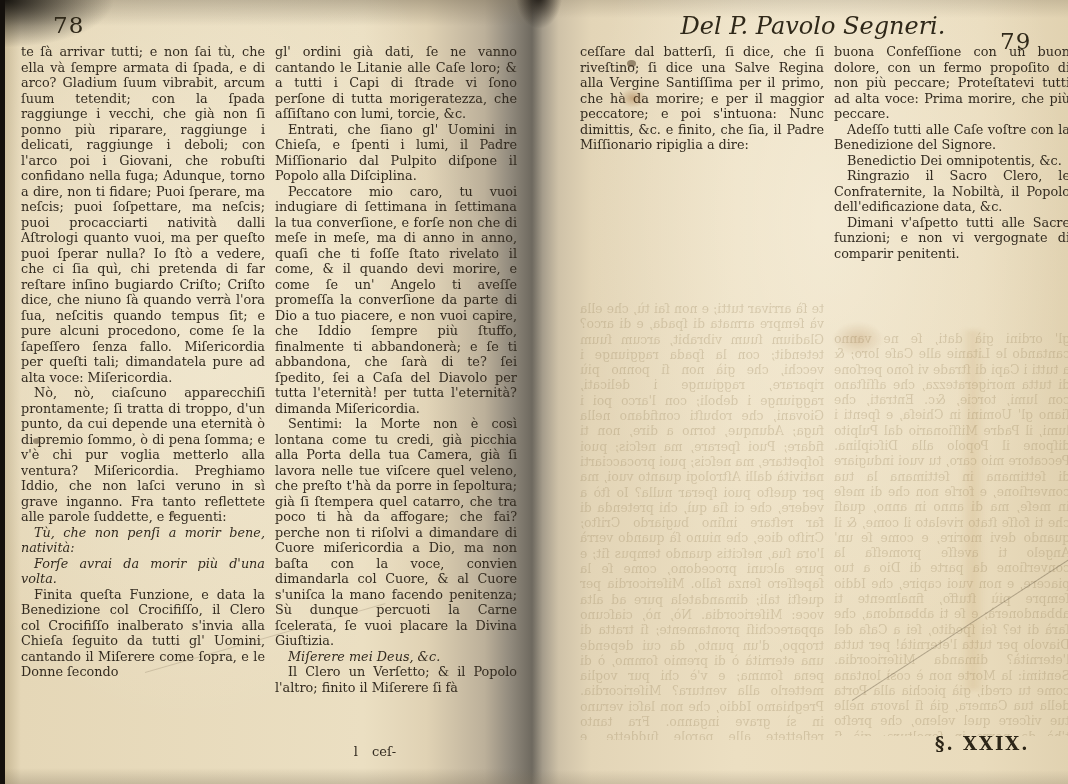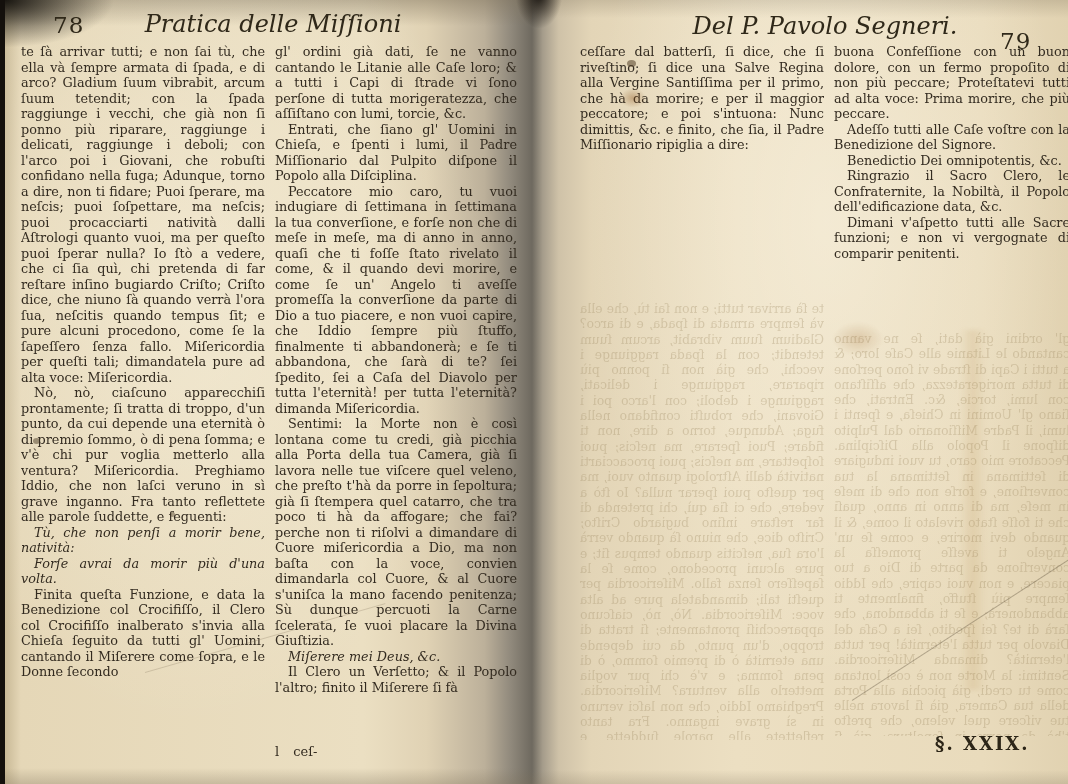--- a/index.html
+++ b/index.html
@@ -50,21 +50,21 @@
   }
   .col p{margin:0;}
   .col p.indent{text-indent:13px;}
   .col p.italic{font-style:italic;}
   .pl-col1{left:16px;width:244px;}
   .pl-col2{left:270px;width:242px;}
   .pr-col1{left:48px;width:244px;}
   .pr-col2{left:302px;width:236px;}
   .catchline{
     position:absolute;top:744px;left:270px;width:242px;
-    font-size:13px;color:#332b20;text-align:left;padding-right:42px;box-sizing:border-box;
+    font-size:13px;color:#332b20;text-align:center;padding-right:42px;box-sizing:border-box;
   }
   .catchline .sig{margin-right:14px;}
   .section-mark{
     position:absolute;top:733px;left:403px;font-size:18px;font-weight:bold;
     letter-spacing:2px;color:#2c2517;
   }
   .bleed{
     position:absolute;overflow:hidden;
     font-size:12.3px;line-height:15.3px;text-align:justify;
     color:#9a865f;opacity:.30;filter:blur(.7px);
@@ -92,21 +92,20 @@
 </head>
 <body>
 
 <div class="spread">
 
   <div class="page page-left">
     <div class="corner-shadow"></div>
 
     <div class="running-head">
       <span class="pagenum" style="left:48px;top:4px;">78</span>
-      <span class="running-title" style="left:118px;width:300px;top:2px;">Pratica delle Miſſioni</span>
     </div>
 
     <div class="col pl-col1">
         <p class="">te ſà arrivar tutti; e non ſai tù, che ella và ſempre armata di ſpada, e di arco? Gladium ſuum vibrabit, arcum ſuum tetendit; con la ſpada raggiunge i vecchi, che già non ſi ponno più riparare, raggiunge i delicati, raggiunge i deboli; con l'arco poi i Giovani, che robuſti confidano nella fuga; Adunque, torno a dire, non ti fidare; Puoi ſperare, ma neſcis; puoi ſoſpettare, ma neſcis; puoi procacciarti natività dalli Aſtrologi quanto vuoi, ma per queſto puoi ſperar nulla? Io ſtò a vedere, che ci ſia quì, chi pretenda di far reſtare inſino bugiardo Criſto; Criſto dice, che niuno ſà quando verrà l'ora ſua, neſcitis quando tempus ſit; e pure alcuni procedono, come ſe la ſapeſſero ſenza fallo. Miſericordia per queſti tali; dimandatela pure ad alta voce: Miſericordia.</p>
         <p class="indent">Nò, nò, ciaſcuno apparecchiſi prontamente; ſi tratta di troppo, d'un punto, da cui depende una eternità ò di premio ſommo, ò di pena ſomma; e v'è chi pur voglia metterlo alla ventura? Miſericordia. Preghiamo Iddio, che non laſci veruno in sì grave inganno. Fra tanto reflettete alle parole ſuddette, e ſeguenti:</p>
         <p class="italic indent">Tù, che non penſi a morir bene, natività:</p>
         <p class="italic indent">Forſe avrai da morir più d'una volta.</p>
         <p class="indent">Finita queſta Funzione, e data la Benedizione col Crocifiſſo, il Clero col Crocifiſſo inalberato s'invia alla Chieſa ſeguito da tutti gl' Uomini, cantando il Miſerere come ſopra, e le Donne ſecondo</p>
       </div>
 
@@ -127,21 +126,21 @@
     <div class="stain stain-dot-2"></div>
     <div class="stain crease-2"></div>
   </div>
 
   <div class="page page-right">
 
     <div class="bleed bleed-1">te ſà arrivar tutti; e non ſai tù, che ella và ſempre armata di ſpada, e di arco? Gladium ſuum vibrabit, arcum ſuum tetendit; con la ſpada raggiunge i vecchi, che già non ſi ponno più riparare, raggiunge i delicati, raggiunge i deboli; con l'arco poi i Giovani, che robuſti confidano nella fuga; Adunque, torno a dire, non ti fidare; Puoi ſperare, ma neſcis; puoi ſoſpettare, ma neſcis; puoi procacciarti natività dalli Aſtrologi quanto vuoi, ma per queſto puoi ſperar nulla? Io ſtò a vedere, che ci ſia quì, chi pretenda di far reſtare inſino bugiardo Criſto; Criſto dice, che niuno ſà quando verrà l'ora ſua, neſcitis quando tempus ſit; e pure alcuni procedono, come ſe la ſapeſſero ſenza fallo. Miſericordia per queſti tali; dimandatela pure ad alta voce: Miſericordia. Nò, nò, ciaſcuno apparecchiſi prontamente; ſi tratta di troppo, d'un punto, da cui depende una eternità ò di premio ſommo, ò di pena ſomma; e v'è chi pur voglia metterlo alla ventura? Miſericordia. Preghiamo Iddio, che non laſci veruno in sì grave inganno. Fra tanto reflettete alle parole ſuddette, e ſeguenti: Tù, che non penſi a morir bene, aſcolta: Forſe avrai da morir più d'una volta. Finita queſta Funzione, e data la Benedizione col Crocifiſſo, il Clero col Crocifiſſo inalberato s'invia alla Chieſa ſeguito da tutti gl' Uomini, cantando il Miſerere come ſopra, e le Donne ſecondo</div>
     <div class="bleed bleed-2">gl' ordini già dati, ſe ne vanno cantando le Litanie alle Caſe loro; &amp; a tutti i Capi di ſtrade vi ſono perſone di tutta morigeratezza, che aſſiſtano con lumi, torcie, &amp;c. Entrati, che ſiano gl' Uomini in Chieſa, e ſpenti i lumi, il Padre Miſſionario dal Pulpito diſpone il Popolo alla Diſciplina. Peccatore mio caro, tu vuoi indugiare di ſettimana in ſettimana la tua converſione, e forſe non che di meſe in meſe, ma di anno in anno, quaſi che ti foſſe ſtato rivelato il come, &amp; il quando devi morire, e come ſe un' Angelo ti aveſſe promeſſa la converſione da parte di Dio a tuo piacere, e non vuoi capire, che Iddio ſempre più ſtuffo, finalmente ti abbandonerà; e ſe ti abbandona, che ſarà di te? ſei ſpedito, ſei a Caſa del Diavolo per tutta l'eternità! per tutta l'eternità? dimanda Miſericordia. Sentimi: la Morte non è così lontana come tu credi, già picchia alla Porta della tua Camera, già ſi lavora nelle tue viſcere quel veleno, che preſto t'hà da porre in ſepoltura; già ſi ſtempera quel catarro, che tra poco ti hà da affogare; che fai? perche non ti riſolvi a dimandare di Cuore miſericordia a Dio, ma non baſta con la voce, convien dimandarla col Cuore, &amp; al Cuore s'uniſca la mano facendo penitenza; Sù dunque percuoti la Carne ſcelerata, ſe vuoi placare la Divina Giuſtizia. Miſerere mei Deus, &amp;c. Il Clero un Verſetto; &amp; il Popolo l'altro; finito il Miſerere ſi fà</div>
 
     <div class="running-head">
-      <span class="running-title" style="left:138px;width:310px;top:4px;">Del P. Pavolo Segneri.</span>
+      <span class="running-title" style="left:126px;width:310px;top:4px;">Del P. Pavolo Segneri.</span>
       <span class="pagenum" style="left:468px;top:20px;">79</span>
     </div>
 
     <div class="col pr-col1">
         <p class="">ceſſare dal batterſi, ſi dice, che ſi riveſtino; ſi dice una Salve Regina alla Vergine Santiſſima per il primo, che hà da morire; e per il maggior peccatore; e poi s'intuona: Nunc dimittis, &amp;c. e finito, che ſia, il Padre Miſſionario ripiglia a dire:</p>
       </div>
 
     <div class="col pr-col2">
         <p class="">buona Confeſſione con un buon dolore, con un fermo propoſito di non più peccare; Proteſtatevi tutti ad alta voce: Prima morire, che più peccare.</p>
         <p class="indent">Adeſſo tutti alle Caſe voſtre con la Benedizione del Signore.</p>

